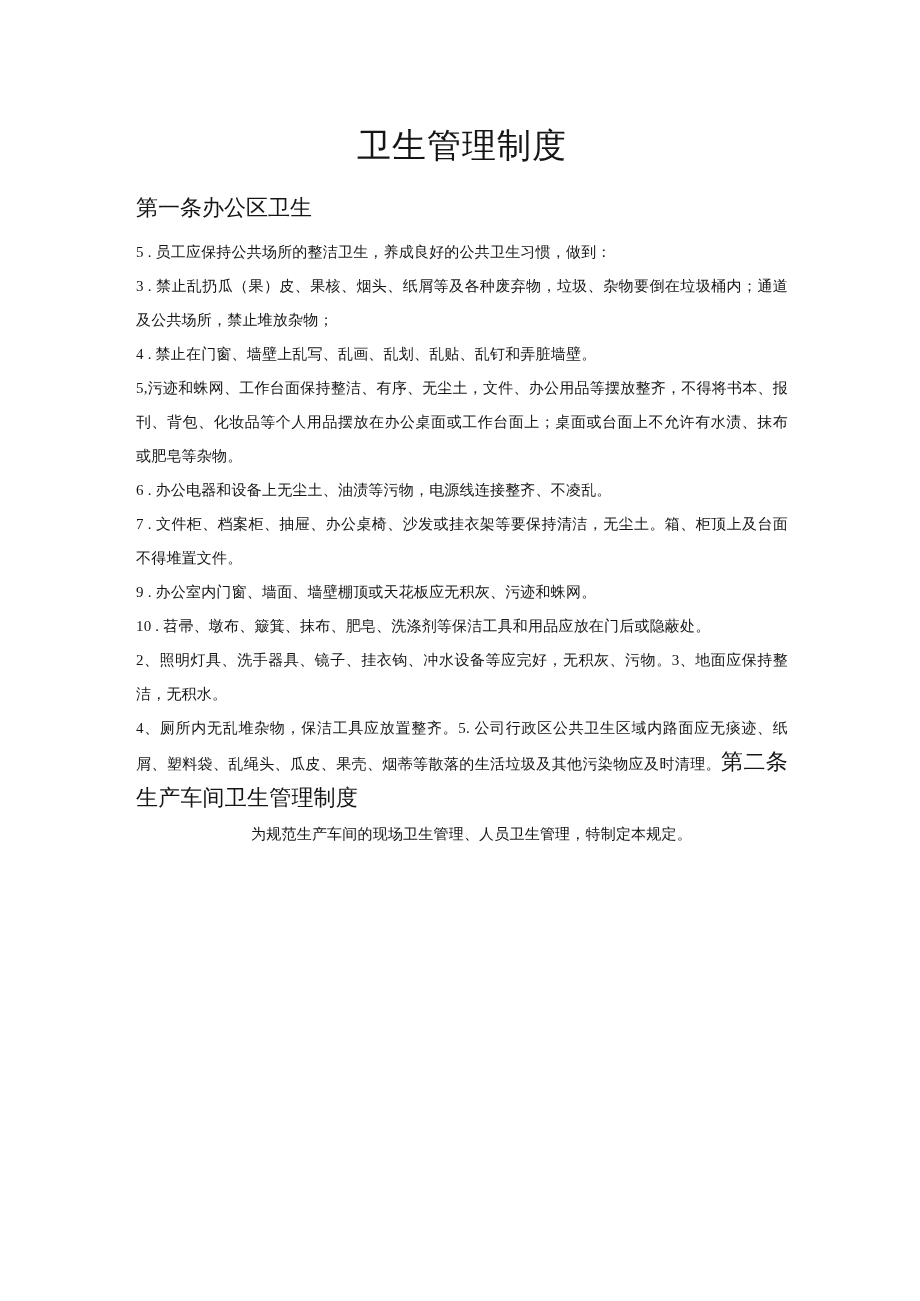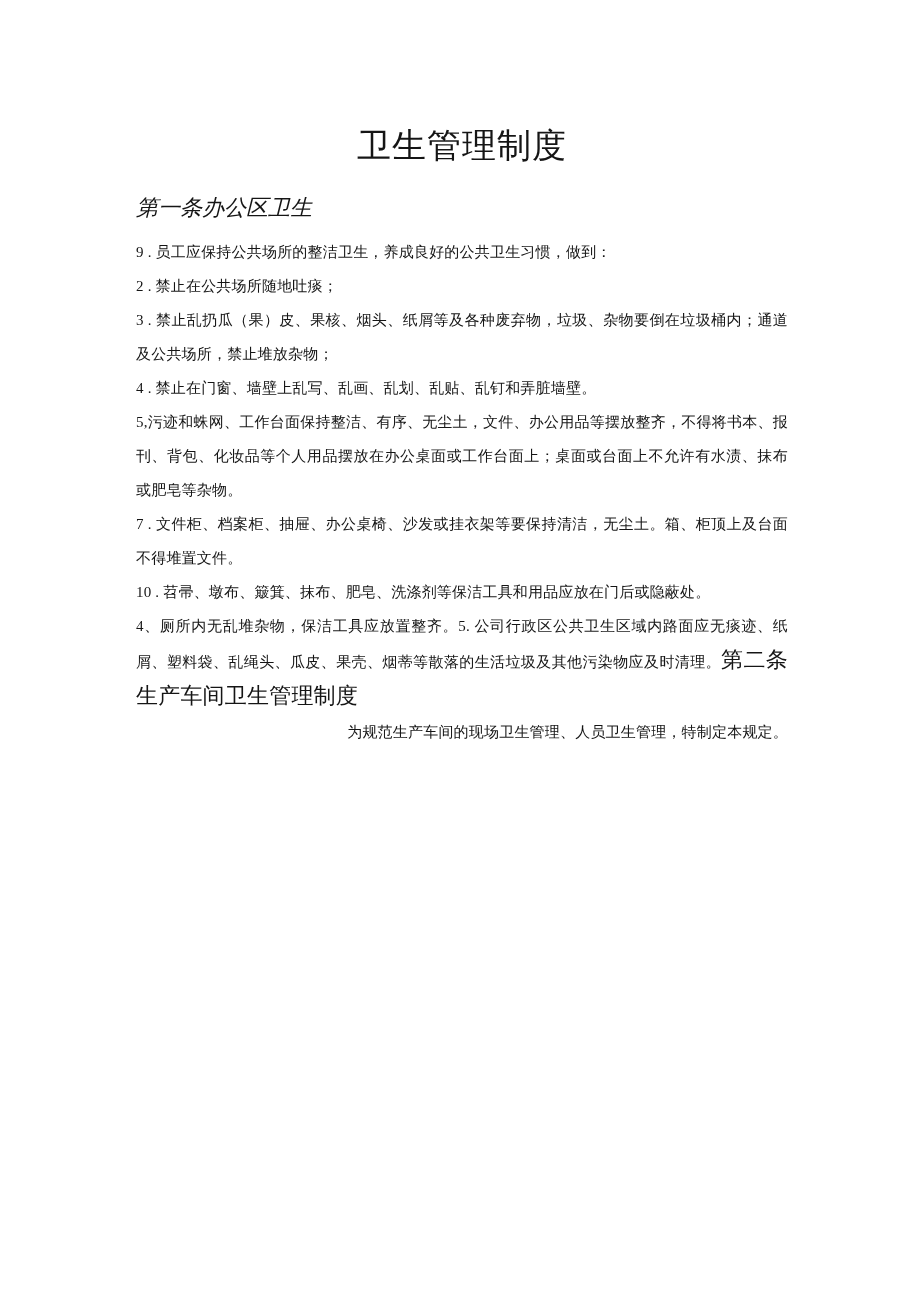--- a/index.html
+++ b/index.html
@@ -26,57 +26,58 @@
     font-weight: 400;
     text-align: center;
     margin: 0;
     letter-spacing: 1px;
   }
   .section-heading {
     font-size: 22px;
     line-height: 30px;
     font-weight: 400;
     margin: 25px 0 12px 0;
-    font-style: italic;
   }
   p.body {
     font-size: 15px;
     line-height: 34px;
     margin: 0;
     text-align: justify;
     letter-spacing: 0.2px;
   }
   .inline-heading {
     font-size: 22px;
   }
   p.purpose-label {
     margin-top: 24px;
   }
   p.purpose-text {
     text-indent: 19px;
-    text-align: right;
+    text-align: center;
   }
 </style>
 </head>
 <body>
 
 <div class="page">
   <div class="content">
 
     <h1 class="doc-title">卫生管理制度</h1>
 
     <h2 class="section-heading">第一条办公区卫生</h2>
 
-    <p class="body">9 . 员工应保持公共场所的整洁卫生，养成良好的公共卫生习惯，做到：</p>
-    <p class="body">2 . 禁止在公共场所随地吐痰；</p>
+    <p class="body">5 . 员工应保持公共场所的整洁卫生，养成良好的公共卫生习惯，做到：</p>
     <p class="body">3 . 禁止乱扔瓜（果）皮、果核、烟头、纸屑等及各种废弃物，垃圾、杂物要倒在垃圾桶内；通道及公共场所，禁止堆放杂物；</p>
     <p class="body">4 . 禁止在门窗、墙壁上乱写、乱画、乱划、乱贴、乱钉和弄脏墙壁。</p>
     <p class="body">5,污迹和蛛网、工作台面保持整洁、有序、无尘土，文件、办公用品等摆放整齐，不得将书本、报刊、背包、化妆品等个人用品摆放在办公桌面或工作台面上；桌面或台面上不允许有水渍、抹布或肥皂等杂物。</p>
+    <p class="body">6 . 办公电器和设备上无尘土、油渍等污物，电源线连接整齐、不凌乱。</p>
     <p class="body">7 . 文件柜、档案柜、抽屉、办公桌椅、沙发或挂衣架等要保持清洁，无尘土。箱、柜顶上及台面不得堆置文件。</p>
+    <p class="body">9 . 办公室内门窗、墙面、墙壁棚顶或天花板应无积灰、污迹和蛛网。</p>
     <p class="body">10 . 苕帚、墩布、簸箕、抹布、肥皂、洗涤剂等保洁工具和用品应放在门后或隐蔽处。</p>
+    <p class="body">2、照明灯具、洗手器具、镜子、挂衣钩、冲水设备等应完好，无积灰、污物。3、地面应保持整洁，无积水。</p>
 
     <p class="body"><span>4、厕所内无乱堆杂物，保洁工具应放置整齐。5. 公司行政区公共卫生区域内路面应无痰迹、纸屑、塑料袋、乱绳头、瓜皮、果壳、烟蒂等散落的生活垃圾及其他污染物应及时清理。</span><span class="inline-heading">第二条生产车间卫生管理制度</span></p>
 
 
     <p class="body purpose-text">为规范生产车间的现场卫生管理、人员卫生管理，特制定本规定。</p>
 
   </div>
 </div>
 
 </body></html>

